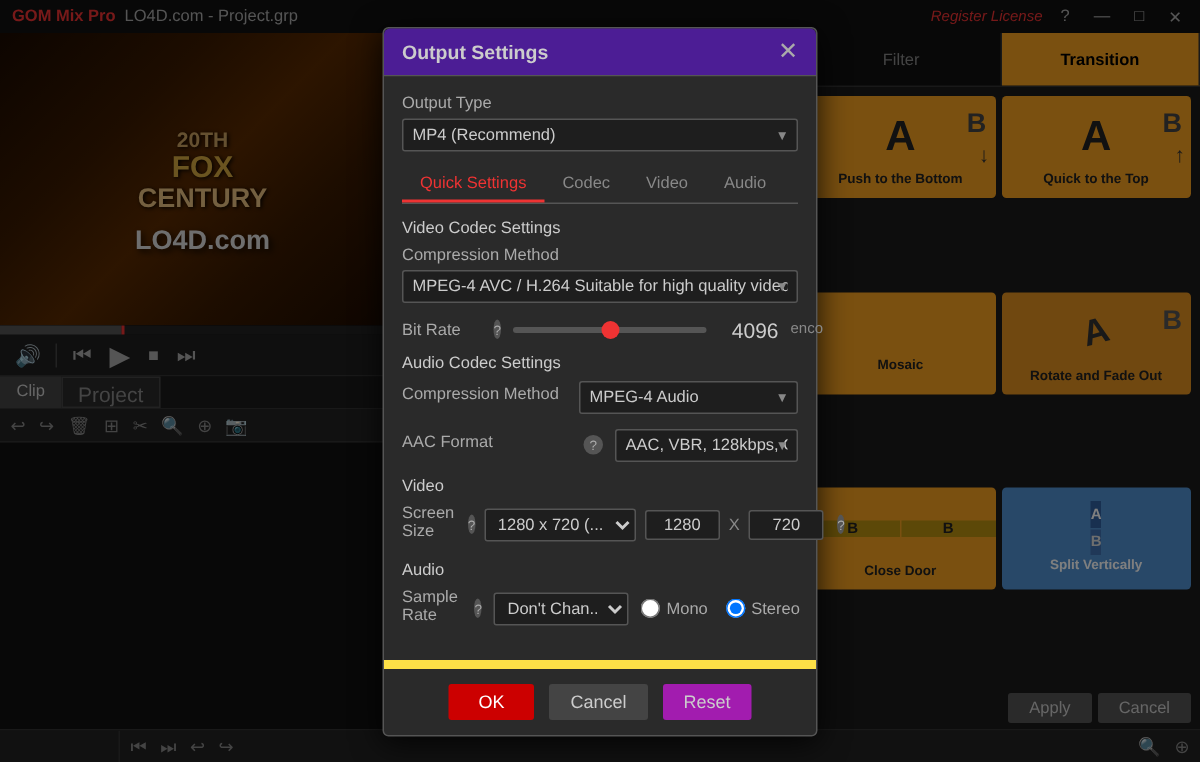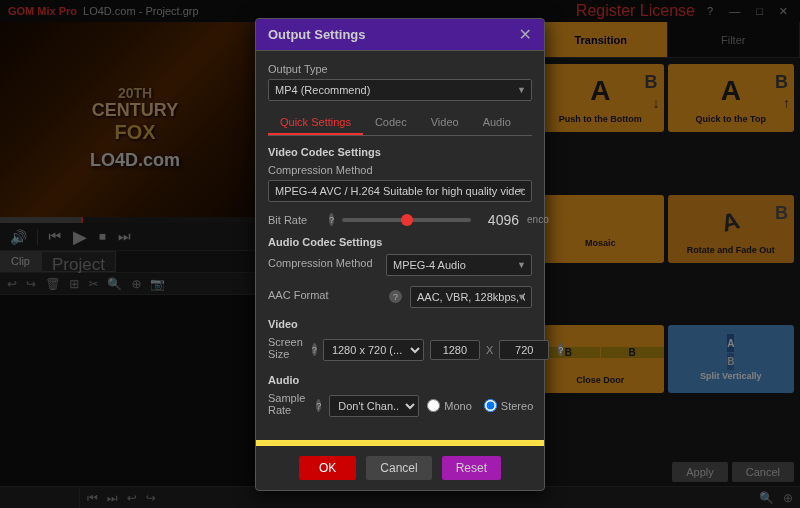--- a/index.html
+++ b/index.html
@@ -4,21 +4,21 @@
   <style>
     * { box-sizing: border-box; margin: 0; padding: 0; }
     body { width: 800px; height: 508px; background: #1a1a1a; font-family: Arial, sans-serif; font-size: 12px; color: #ccc; overflow: hidden; position: relative; }
 
     
     .titlebar { height: 22px; background: #111; display: flex; align-items: center; justify-content: space-between; padding: 0 8px; }
     .titlebar-left { display: flex; align-items: center; gap: 6px; }
     .titlebar-logo { color: #e33; font-weight: bold; font-size: 11px; }
     .titlebar-title { color: #aaa; font-size: 11px; }
     .titlebar-right { display: flex; align-items: center; gap: 8px; }
-    .register-link { color: #e33; font-size: 16px; cursor: pointer; }
+    .register-link { color: #e33; font-size: 10px; cursor: pointer; font-style: italic; }
     .titlebar-btn { color: #aaa; font-size: 11px; cursor: pointer; padding: 0 4px; }
 
     
     .main-layout { display: flex; height: calc(508px - 22px - 22px); }
 
     
     .preview-area { width: 270px; background: #111; display: flex; flex-direction: column; border-right: 1px solid #333; }
     .preview-video { width: 270px; height: 195px; background: #000; position: relative; overflow: hidden; }
     .preview-video-inner { width: 100%; height: 100%; background: linear-gradient(135deg, #1a0a00 0%, #3a1a00 30%, #5a2a00 50%, #3a1a00 70%, #1a0a00 100%); display: flex; align-items: center; justify-content: center; position: relative; }
     .preview-overlay-text { color: #ddd; font-size: 18px; font-weight: bold; text-shadow: 2px 2px 4px rgba(0,0,0,0.8); position: absolute; bottom: 46px; left: 50%; transform: translateX(-50%); }
@@ -53,21 +53,21 @@
 
     
     .modal-overlay { position: absolute; top: 0; left: 0; width: 100%; height: 100%; background: rgba(0,0,0,0.5); z-index: 100; display: flex; align-items: center; justify-content: center; }
     .modal { background: #2a2a2a; border: 1px solid #555; border-radius: 4px; width: 290px; min-height: 420px; box-shadow: 0 4px 20px rgba(0,0,0,0.8); }
     .modal-header { height: 32px; background: #4c1d95; display: flex; align-items: center; justify-content: space-between; padding: 0 12px; border-radius: 4px 4px 0 0; border-bottom: 1px solid #555; }
     .modal-title { color: #ccc; font-size: 13px; font-weight: bold; }
     .modal-close { color: #aaa; cursor: pointer; font-size: 16px; }
     .modal-body { padding: 12px; }
     .form-group { margin-bottom: 10px; }
     .form-label { color: #aaa; font-size: 11px; margin-bottom: 4px; display: block; }
-    .form-section-title { color: #ccc; font-size: 11px; font-weight: bold; margin: 8px 0 6px; }
+    .form-section-title { color: #ccc; font-size: 11px; font-weight: normal; margin: 8px 0 6px; }
     .form-select { width: 100%; background: #1e1e1e; border: 1px solid #555; color: #ccc; padding: 4px 6px; font-size: 11px; border-radius: 2px; appearance: none; cursor: pointer; }
     .form-select-wrap { position: relative; }
     .form-select-wrap::after { content: '▼'; position: absolute; right: 6px; top: 50%; transform: translateY(-50%); color: #888; font-size: 9px; pointer-events: none; }
     .tabs-row { display: flex; gap: 0; margin-bottom: 10px; border-bottom: 1px solid #555; }
     .modal-tab { padding: 5px 12px; font-size: 11px; color: #888; cursor: pointer; border-bottom: 2px solid transparent; }
     .modal-tab.active { color: #e33; border-bottom-color: #e33; }
     .bitrate-row { display: flex; align-items: center; gap: 8px; margin-bottom: 8px; }
     .bitrate-label { color: #aaa; font-size: 11px; min-width: 50px; }
     .bitrate-slider { flex: 1; -webkit-appearance: none; height: 4px; background: #555; border-radius: 2px; }
     .bitrate-slider::-webkit-slider-thumb { -webkit-appearance: none; width: 12px; height: 12px; border-radius: 50%; background: #e33; cursor: pointer; }
@@ -117,63 +117,63 @@
         <div class="filmstrip-cell" style="background:#c8a020;"></div>
         <div class="filmstrip-cell" style="background:#d4b030;"></div>
         <div class="filmstrip-cell" style="background:#b89010;"></div>
         <div class="filmstrip-cell" style="background:#c8a020;"></div>
         <div class="filmstrip-cell" style="background:#d4b030;"></div>
         <div class="filmstrip-cell" style="background:#b89010;"></div>
       </div>
       <div class="preview-video-inner" style="padding-left:30px;">
         <div class="preview-logo-area">
           <div class="preview-logo-title" style="font-size:14px; color:#c8a060;">20TH</div>
+          <div class="preview-logo-title" style="font-size:20px; color:#d4a840;">FOX</div>
           <div class="preview-logo-title" style="font-size:18px; color:#e8c080;">CENTURY</div>
-          <div class="preview-logo-title" style="font-size:20px; color:#d4a840;">FOX</div>
         </div>
         <div class="preview-overlay-text">LO4D.com</div>
       </div>
     </div>
 
     <div style="height:6px; background:#222; position:relative;">
       <div style="position:absolute; left:0; top:0; width:30%; height:100%; background:#555;"></div>
       <div style="position:absolute; left:30%; top:0; width:2px; height:100%; background:#e33;"></div>
     </div>
     <div class="preview-controls">
       <span class="ctrl-btn">🔊</span>
       <div class="separator"></div>
       <span class="ctrl-btn">⏮</span>
       <span class="ctrl-btn" style="font-size:18px;">▶</span>
       <span class="ctrl-btn">⏹</span>
       <span class="ctrl-btn">⏭</span>
     </div>
 
     <div style="display:flex; height:22px; background:#1a1a1a; border-bottom:1px solid #333;">
       <div class="tl-tab active" style="font-size:11px; padding:3px 10px;">Clip</div>
-      <div class="tl-tab" style="font-size:17px; padding:3px 10px;">Project</div>
+      <div class="tl-tab" style="font-size:14px; padding:3px 10px;">Project</div>
     </div>
 
     <div style="height:22px; background:#222; display:flex; align-items:center; padding:0 4px; gap:3px; border-bottom:1px solid #333;">
       <span class="tl-btn">↩</span>
       <span class="tl-btn">↪</span>
       <span class="tl-btn">🗑</span>
       <span class="tl-btn">⊞</span>
       <span class="tl-btn">✂</span>
       <span class="tl-btn">🔍</span>
       <span class="tl-btn">⊕</span>
       <span class="tl-btn">📷</span>
     </div>
   </div>
 
   <div class="right-panel">
     <div class="right-tabs">
       <div class="right-tab">Template</div>
       <div class="right-tab">Overlay Clip</div>
+      <div class="right-tab">Filter</div>
       <div class="right-tab active">Transition</div>
-      <div class="right-tab">Filter</div>
     </div>
     <div class="transition-grid">
 
       <div class="transition-item ti-yellow">
         <div class="transition-item-img" style="position:relative;">
           <span class="ti-a">A</span>
           <span class="ti-b">B</span>
           <span style="position:absolute;bottom:2px;right:4px;font-size:14px;color:#333;">→</span>
         </div>
         <div class="transition-item-label">Push to the Right</div>

